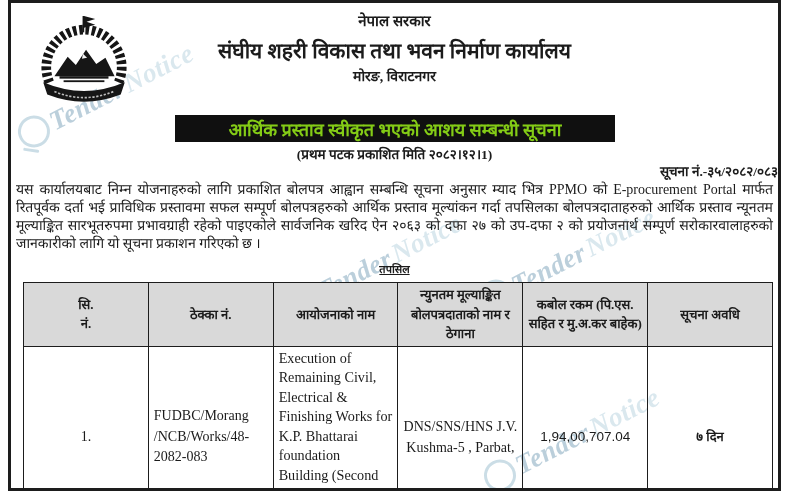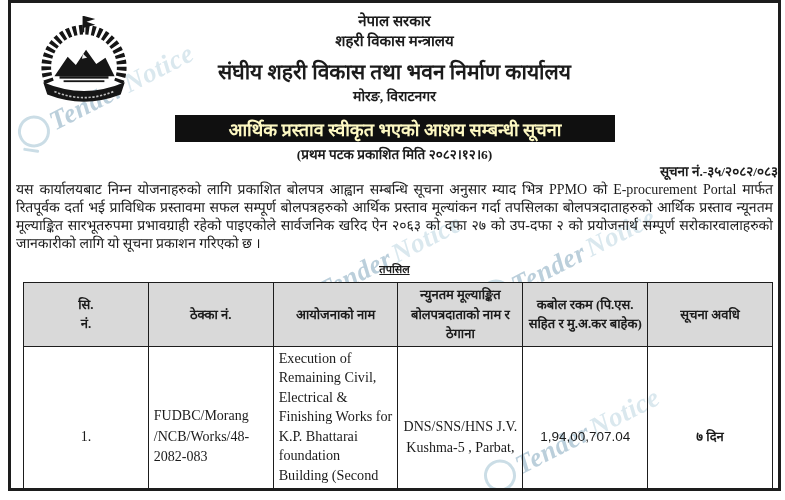--- a/index.html
+++ b/index.html
@@ -15,21 +15,21 @@
 
   
   .hdr{position:absolute;left:0;top:8px;width:100%;text-align:center;z-index:2;}
   .hl{font-weight:bold;line-height:1.35;}
   .hl1,.hl2,.hl3{font-size:15px;}
   .hl4{font-size:21px;margin-top:6px;}
   .hl5{font-size:14px;margin-top:2px;}
 
   .emblem{position:absolute;left:22px;top:12px;width:102px;height:102px;z-index:2;}
 
-  .banner{position:absolute;left:164px;top:112px;width:440px;height:27px;background:#101010;color:#fef9c3;
+  .banner{position:absolute;left:164px;top:112px;width:440px;height:27px;background:#101010;color:#84cc16;
           display:flex;align-items:center;justify-content:center;font-size:18px;font-weight:bold;z-index:2;}
   .publine{position:absolute;left:0;top:142px;width:100%;text-align:center;font-size:13.5px;font-weight:bold;z-index:2;}
   .noticeno{position:absolute;left:0;top:159px;width:100%;text-align:right;font-size:13.5px;font-weight:bold;z-index:2;}
 
   .bodypara{position:absolute;left:5px;top:178px;width:757px;font-size:14px;line-height:18px;text-align:justify;z-index:2;}
 
   .tcaption{position:absolute;left:0;top:258px;width:100%;text-align:center;font-size:11px;font-weight:bold;text-decoration:underline;z-index:2;}
 
   
   table.main{position:absolute;left:12px;top:279px;width:750px;border-collapse:collapse;table-layout:fixed;z-index:2;background:transparent;}
@@ -78,28 +78,27 @@
       <path d="M49,38 L53,42 L48,43 Z" fill="#f2f2f2"></path>
       <rect x="26" y="60" width="48" height="2.4" fill="#161616"></rect>
       <rect x="30" y="64" width="40" height="1.8" fill="#161616"></rect>
       <path d="M10,66 Q50,83 90,66 L86,78 Q50,92 14,78 Z" fill="#161616"></path>
       <path d="M21,75 Q50,87 79,75" fill="none" stroke="#bdbdbd" stroke-width="1.6" stroke-dasharray="2.2,1.6"></path>
     </svg>
   </div>
 
   <div class="hdr">
     <div class="hl hl1">नेपाल सरकार</div>
-    <div class="hl hl2">शहरी विकास मन्त्रालय</div>
     <div class="hl hl4">संघीय शहरी विकास तथा भवन निर्माण कार्यालय</div>
     <div class="hl hl5">मोरङ, विराटनगर</div>
   </div>
 
   <div class="banner">आर्थिक प्रस्ताव स्वीकृत भएको आशय सम्बन्धी सूचना</div>
 
-  <div class="publine">(प्रथम पटक प्रकाशित मिति २०८२।१२।6)</div>
+  <div class="publine">(प्रथम पटक प्रकाशित मिति २०८२।१२।1)</div>
   <div class="noticeno">सूचना नं.-३५/२०८२/०८३</div>
 
   <div class="bodypara">यस कार्यालयबाट निम्न योजनाहरुको लागि प्रकाशित बोलपत्र आह्वान सम्बन्धि सूचना अनुसार म्याद भित्र PPMO को E-procurement Portal मार्फत रितपूर्वक दर्ता भई प्राविधिक प्रस्तावमा सफल सम्पूर्ण बोलपत्रहरुको आर्थिक प्रस्ताव मूल्यांकन गर्दा तपसिलका बोलपत्रदाताहरुको आर्थिक प्रस्ताव न्यूनतम मूल्याङ्कित सारभूतरुपमा प्रभावग्राही रहेको पाइएकोले सार्वजनिक खरिद ऐन २०६३ को दफा २७ को उप-दफा २ को प्रयोजनार्थ सम्पूर्ण सरोकारवालाहरुको जानकारीको लागि यो सूचना प्रकाशन गरिएको छ ।</div>
 
   <div class="tcaption">तपसिल</div>
 
   <table class="main">
     <tbody>
         <tr class="hrow">
       <th>सि.

